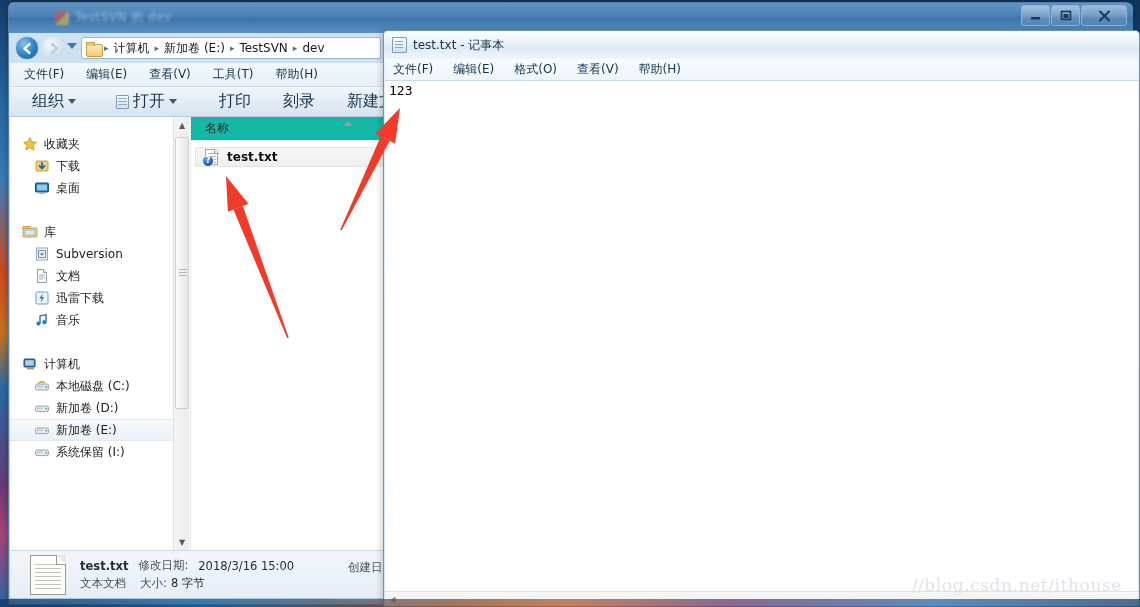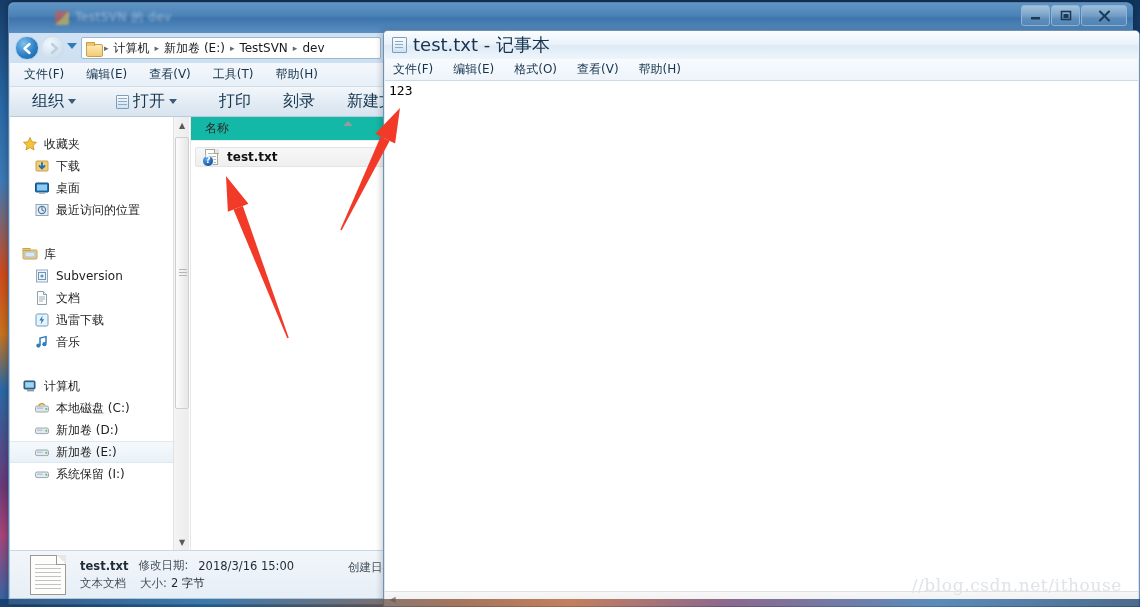--- a/index.html
+++ b/index.html
@@ -317,21 +317,21 @@
   #np-title-ico { width: 15px; height: 16px; position: relative; }
   #np-title-ico:before {
     content: ""; position: absolute; inset: 0;
     background: linear-gradient(180deg,#fafdff 0%,#cfe2f2 100%);
     border: 1px solid #7d9db8; border-radius: 1px;
   }
   #np-title-ico:after {
     content: ""; position: absolute; left: 3px; top: 4px; width: 8px; height: 1px;
     background: #8fa9bf; box-shadow: 0 3px 0 #8fa9bf, 0 6px 0 #8fa9bf;
   }
-  #np-title-text { font-size: 18px; color: #17334d; }
+  #np-title-text { font-size: 12px; color: #17334d; }
   #np-menubar {
     position: absolute; left: 1px; top: 28px; width: 753px; height: 22px;
     background: linear-gradient(180deg,#f8fbfe 0%,#eef4fa 100%);
     border-bottom: 1px solid #ccd9e6;
     display: flex; align-items: center; padding-left: 8px; gap: 20px;
   }
   #np-menubar .mi { font-size: 12px; color: #15344d; white-space: nowrap; }
   #np-textarea {
     position: absolute; left: 1px; top: 50px; width: 753px; height: 512px;
     background: #ffffff; border: none;
@@ -479,30 +479,20 @@
         <div class="nav-row">
           <span class="nav-ico">
             <svg width="16" height="16" viewBox="0 0 16 16">
                 <rect x="1.5" y="3" width="13" height="9" rx="1" fill="#1f6fb5" stroke="#16527f"></rect>
                 <rect x="3" y="4.5" width="10" height="6" fill="#8ecbf0"></rect>
                 <rect x="5" y="12.2" width="6" height="1.6" fill="#9aa8b4"></rect>
               </svg>
           </span>
           <span>桌面</span>
         </div>
-        <div class="nav-row">
-          <span class="nav-ico">
-            <svg width="16" height="16" viewBox="0 0 16 16">
-                <rect x="2" y="2.5" width="12" height="11" fill="#e8eef4" stroke="#94a6b6"></rect>
-                <circle cx="8" cy="8" r="3.6" fill="none" stroke="#4f7ba3" stroke-width="1.2"></circle>
-                <path d="M8 5.6 L8 8 L9.8 9" stroke="#4f7ba3" stroke-width="1.2" fill="none" stroke-linecap="round"></path>
-              </svg>
-          </span>
-          <span>最近访问的位置</span>
-        </div>
       </div>
 
       <div class="nav-group" style="margin-top:22px">
         <div class="nav-row head">
           <span class="nav-ico">
             <svg width="16" height="16" viewBox="0 0 16 16">
                 <rect x="1" y="4" width="14" height="9" rx="1" fill="#f2d287" stroke="#c9a04a"></rect>
                 <rect x="1" y="2.5" width="7" height="2" fill="#efc96f" stroke="#c9a04a"></rect>
                 <rect x="3" y="6" width="10" height="5" fill="#d8e9f6" stroke="#9dbdd6"></rect>
               </svg>
@@ -642,21 +632,21 @@
     </div>
     <div id="details-text">
       <div class="det-line">
         <span class="bold">test.txt</span>
         <span class="lbl">修改日期:</span>
         <span>2018/3/16 15:00</span>
       </div>
       <div class="det-line">
         <span class="lbl">文本文档</span>
         <span class="lbl" style="margin-left:4px">大小:</span>
-        <span style="margin-left:-6px">2 字节</span>
+        <span style="margin-left:-6px">8 字节</span>
       </div>
     </div>
     <span id="created-label">创建日期</span>
   </div>
 </div>
 
 <div id="notepad">
   <div id="np-titlebar">
     <span id="np-title-ico"></span>
     <span id="np-title-text">test.txt - 记事本</span>

